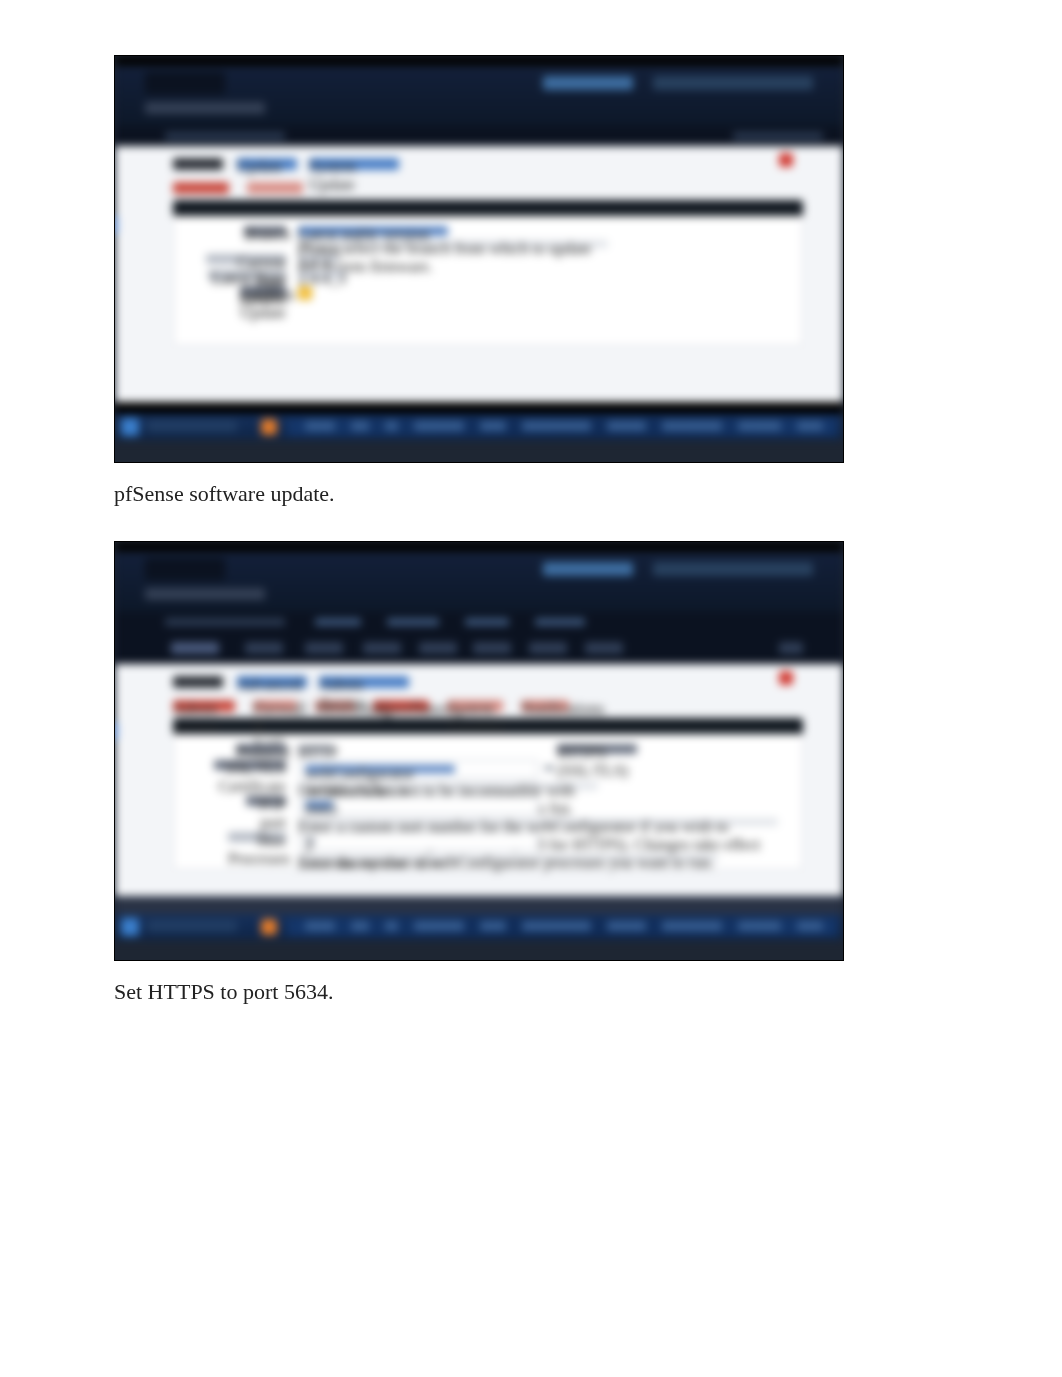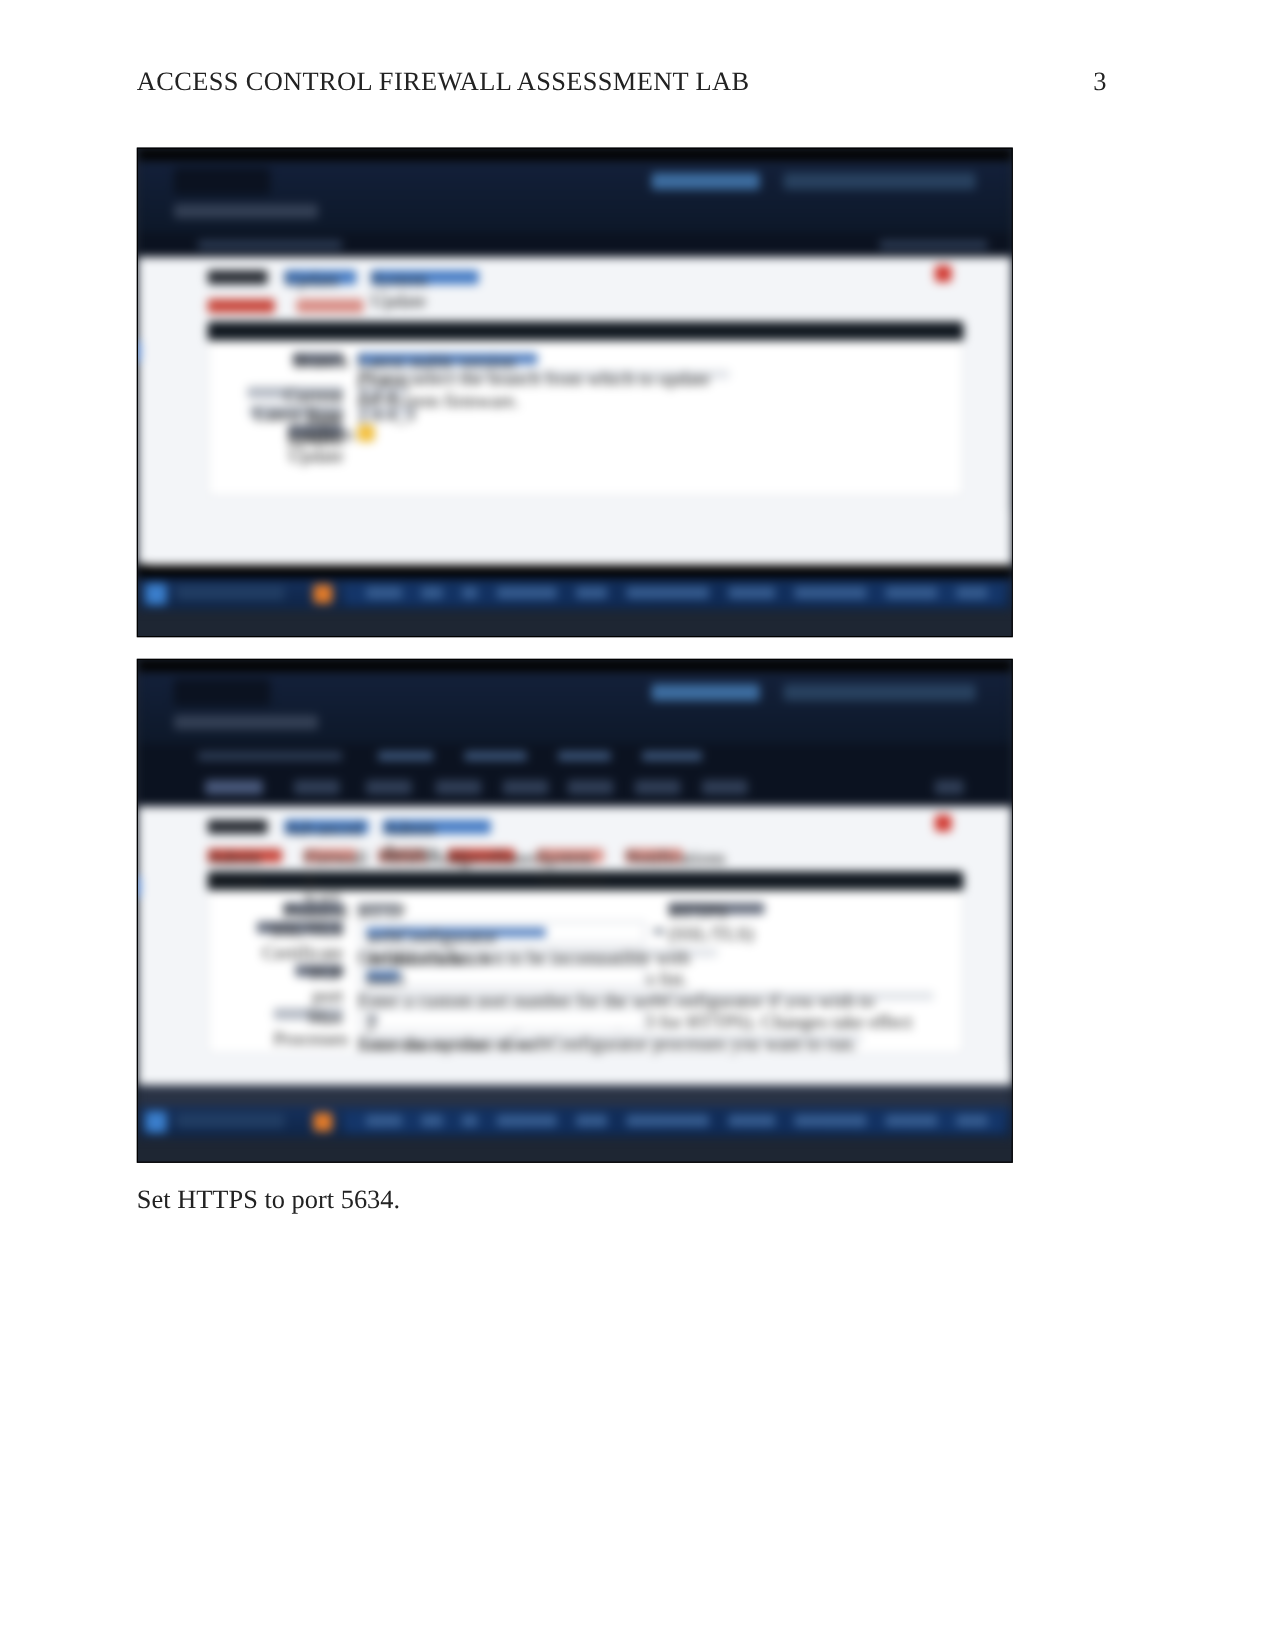--- a/index.html
+++ b/index.html
@@ -249,24 +249,20 @@
 
   
   .two-col { display: flex; gap: 28px; }
   .two-col .col { flex: 1; }
 
 </style>
 </head>
 <body>
 
 <div class="page">
-  <div class="running-header">
-    <span class="title">ACCESS CONTROL FIREWALL ASSESSMENT LAB</span>
-    <span class="pageno">3</span>
-  </div>
 
   <div class="shot" style="height:408px;">
     <div class="shot-inner">
       <div class="titlebar"></div>
       <div class="app-header">
         <div class="logo"></div>
         <div class="bread"></div>
         <div class="menubtn"></div>
         <div class="menubtn2"></div>
       </div>
@@ -343,20 +339,21 @@
             <span style="width:70px"></span>
           <span style="width:40px"></span>
             <span style="width:60px"></span>
             <span style="width:44px"></span>
           <span style="width:26px"></span>
         </div>
       </div>
     </div>
   </div>
 
+  <div class="caption">pfSense software update.</div>
 
   <div class="shot" style="height:420px;">
     <div class="shot-inner">
       <div class="titlebar"></div>
       <div class="app-header">
         <div class="logo"></div>
         <div class="bread"></div>
         <div class="menubtn"></div>
         <div class="menubtn2"></div>
       </div>

